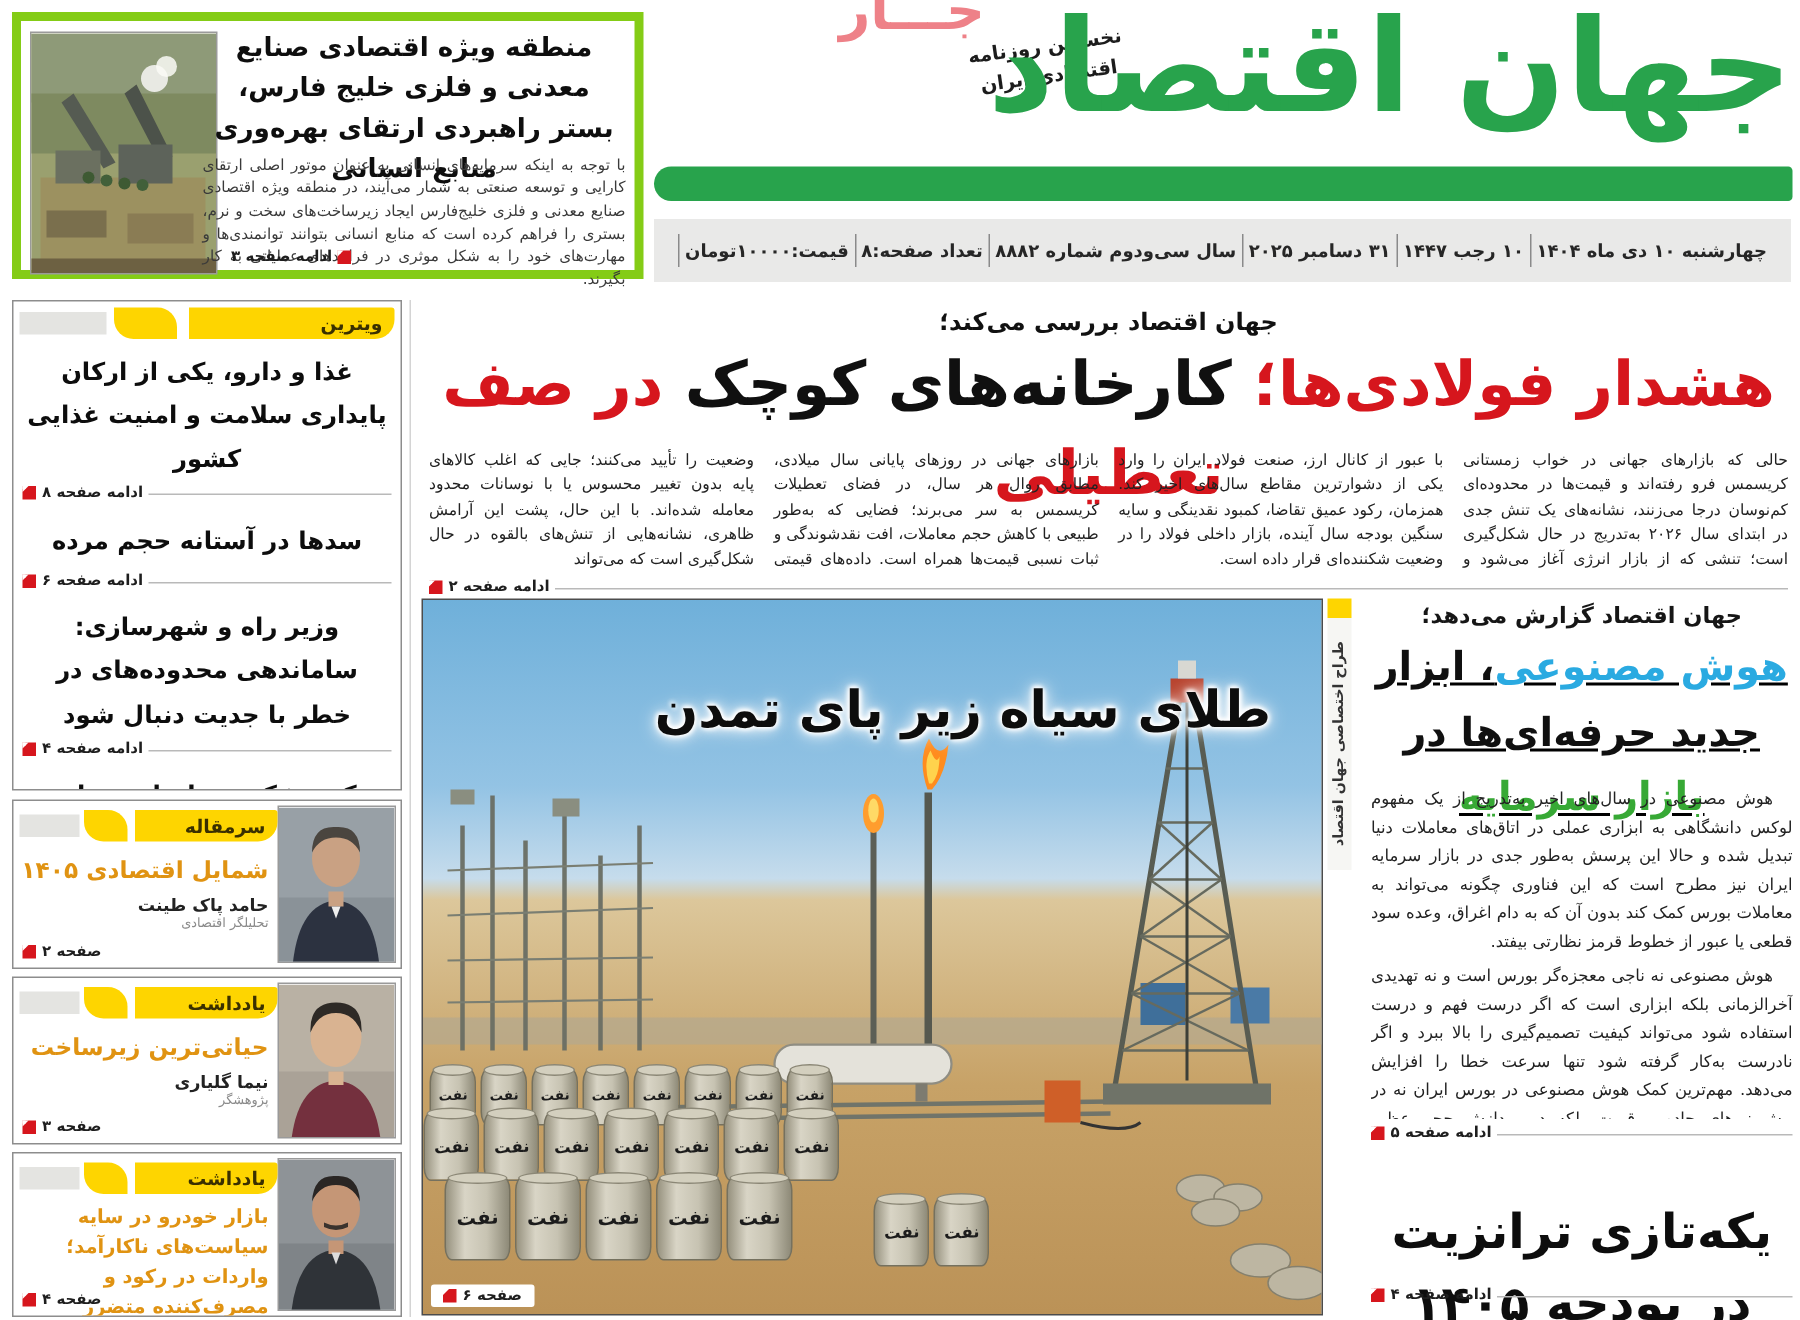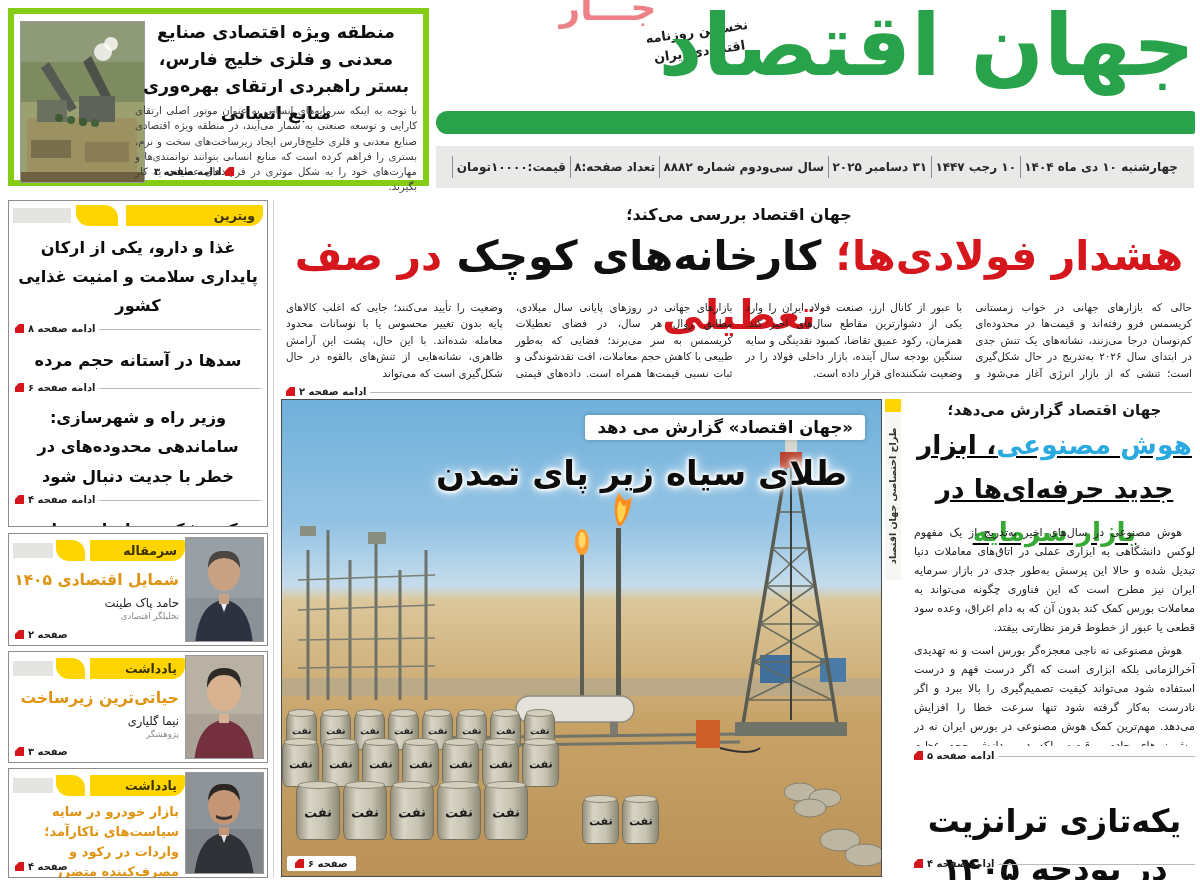--- a/index.html
+++ b/index.html
@@ -62,21 +62,21 @@
               padding:7px 8px 2px 8px;}
   .side-title.tall{line-height:2.15;}
   .sfoot{padding:1px 6px 3px 6px;}
 
   .authbox{left:8px;width:260px;border:1px solid #8d8d8d;background:#fff;overflow:hidden;position:absolute;}
   .portrait{position:absolute;right:3px;top:3px;width:79px;bottom:3px;border:1px solid #9a9a9a;overflow:hidden;}
   .a-col{position:absolute;left:4px;top:4px;width:172px;bottom:3px;}
   .a-title{font-size:15.5px;font-weight:800;color:#e09312;text-align:right;line-height:1.7;
            padding:6px 6px 0 0;}
   .a-title.sm{font-size:13px;line-height:1.55;color:#e09312;}
-  .a-name{font-size:11.5px;font-weight:normal;color:#222;text-align:right;padding:3px 6px 0 0;}
+  .a-name{font-size:11.5px;font-weight:bold;color:#222;text-align:right;padding:3px 6px 0 0;}
   .a-role{font-size:8.6px;color:#8a8a8a;text-align:right;padding:1px 6px 0 0;}
   .a-foot{position:absolute;left:2px;bottom:2px;}
 
   
   .photo{left:281px;top:399px;width:601px;height:478px;border:1px solid #4c4c4c;overflow:hidden;
          background:linear-gradient(180deg,#6fb0da 0%,#93c3e4 26%,#c2dcec 40%,#d9c family 41%),#cfe;
          background:linear-gradient(180deg,#6fb0da 0%,#93c3e4 26%,#c6dcec 39%,#dcc79b 42%,#c7a267 68%,#bb9257 100%);}
   .ph-kicker{position:absolute;right:16px;top:15px;background:#fff;padding:3px 12px;border-radius:3px;
              font-size:16.5px;font-weight:bold;color:#101010;box-shadow:0 0 4px rgba(0,0,0,.25);}
   .ph-head{position:absolute;right:34px;top:53px;font-size:34px;font-weight:900;color:#0d0d0d;
@@ -472,21 +472,20 @@
       <div class="barrel b-m">
           <i></i>
           <span>نفت</span>
         </div>
       <div class="barrel b-m">
           <i></i>
           <span>نفت</span>
         </div>
     </div>
 
-    <div class="ph-kicker">«جهان اقتصاد» گزارش می دهد</div>
     <div class="ph-head">طلای سیاه زیر پای تمدن</div>
     <div class="ph-page pfoot">
       <span class="ctext">صفحه ۶</span>
       <span class="cicon"></span>
     </div>
   </div>
   <div class="abs ph-credit-chip"></div>
   <div class="abs ph-credit">طراح اختصاصی جهان اقتصاد</div>
 
   <div class="abs ai-kicker">جهان اقتصاد گزارش می‌دهد؛</div>

